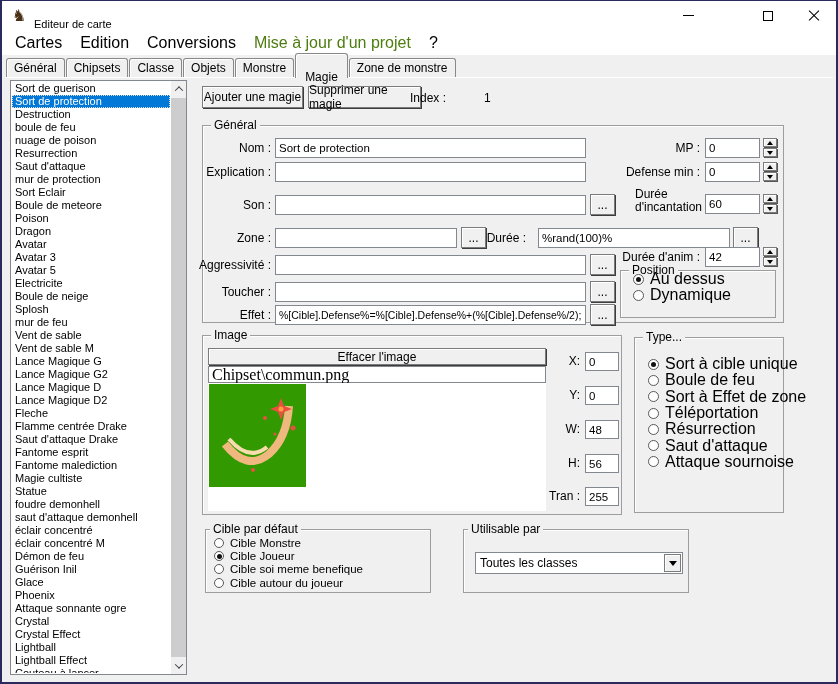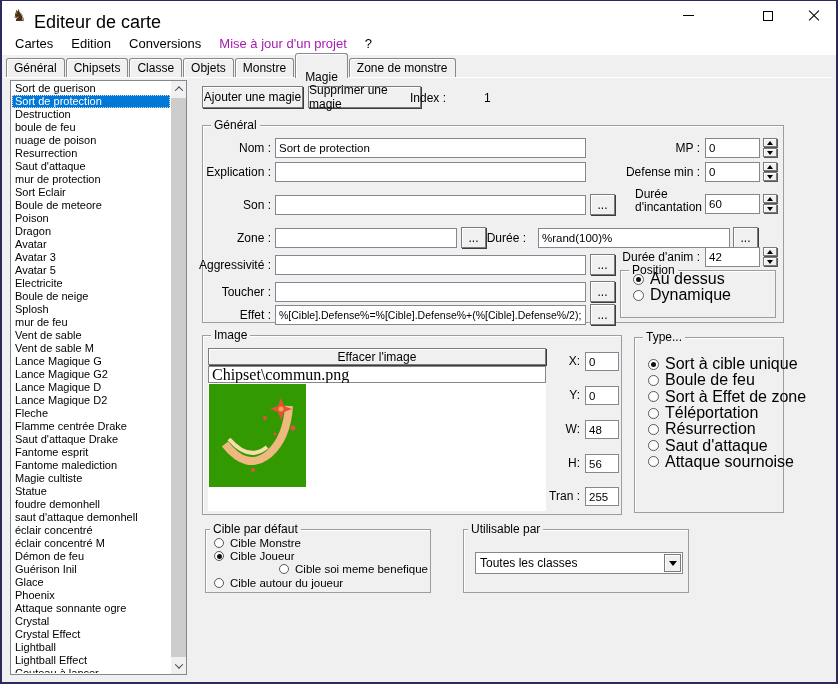--- a/index.html
+++ b/index.html
@@ -6,33 +6,33 @@
   html,body { width:838px; height:684px; }
   body { font-family:"Liberation Sans","DejaVu Sans",sans-serif; font-size:12px; color:#000; background:#fff; }
 
   .window { position:relative; width:838px; height:684px; background:#f0f0f0;
             border:2px solid #2a2a5e; border-top-width:1px; overflow:hidden; }
 
   
   .titlebar { position:absolute; left:0; top:0; right:0; height:30px; background:#fff; }
   .app-icon { position:absolute; left:10px; top:6px; width:17px; height:17px;
               font-size:16px; line-height:17px; color:#4a3116; }
-  .title-text { position:absolute; left:32px; top:11px; font-size:18px; }
+  .title-text { position:absolute; left:32px; top:17px; font-size:11px; }
   .tb-btn { position:absolute; top:0; width:44px; height:29px; display:flex; align-items:center; justify-content:center; }
   .glyph-min { width:11px; height:1px; background:#000; }
   .glyph-max { width:10px; height:10px; border:1px solid #000; }
   .glyph-close { position:relative; width:12px; height:12px; }
   .glyph-close::before,.glyph-close::after { content:""; position:absolute; left:-1px; top:5px; width:14px; height:1px; background:#000; }
   .glyph-close::before { transform:rotate(45deg); }
   .glyph-close::after  { transform:rotate(-45deg); }
 
   
   .menubar { position:absolute; left:0; top:30px; right:0; height:24px; background:#fff; display:flex; align-items:center; padding-left:4px; }
-  .menu-item { padding:3px 9px; font-size:13px; }
-  .menu-item.disabled { color:#a21caf; }
+  .menu-item { padding:3px 9px; font-size:16px; }
+  .menu-item.disabled { color:#4d7c0f; }
 
   
   .tabstrip { position:absolute; left:4px; top:54px; right:4px; height:23px; display:flex; align-items:flex-end; }
   .tab { position:relative; height:20px; line-height:19px; padding:0 7px; background:#f0f0f0;
          border:1px solid #888; border-bottom:none; border-radius:3px 3px 0 0;
          box-shadow:inset 1px 1px 0 #fff; margin-right:1px; font-size:12px; z-index:1; }
   .tab.sel { height:23px; line-height:22px; padding:12px 9px; z-index:3; box-shadow:inset 1px 1px 0 #fff, 0 1px 0 #f0f0f0; }
   .page { position:absolute; left:3px; top:76px; width:828px; height:601px; border-top:1px solid #fff; background:#f0f0f0; z-index:2; }
 
   
@@ -344,21 +344,21 @@
     <span class="legend" style="left:4px;">Cible par défaut</span>
     <div style="position:absolute;left:8px;top:6px;right:2px;">
         <div class="radio-row" style="position:relative;height:13.4px;">
         <span class="radio" style="width:10px;height:10px;"></span>
         <span class="radio-label" style="font-size:11.5px;">Cible Monstre</span>
       </div>
         <div class="radio-row sel" style="position:relative;height:13.4px;">
         <span class="radio" style="width:10px;height:10px;"></span>
         <span class="radio-label" style="font-size:11.5px;">Cible Joueur</span>
       </div>
-        <div class="radio-row" style="position:relative;height:13.4px;justify-content:flex-end;">
+        <div class="radio-row" style="position:relative;height:13.4px;">
         <span class="radio" style="width:10px;height:10px;"></span>
         <span class="radio-label" style="font-size:11.5px;">Cible soi meme benefique</span>
       </div>
         <div class="radio-row" style="position:relative;height:13.4px;">
         <span class="radio" style="width:10px;height:10px;"></span>
         <span class="radio-label" style="font-size:11.5px;">Cible autour du joueur</span>
       </div>
       </div>
   </div>
 

